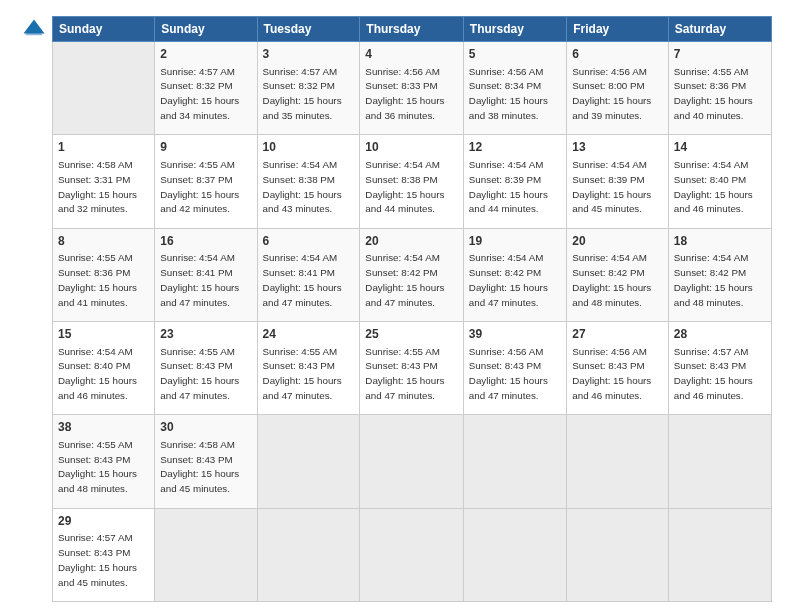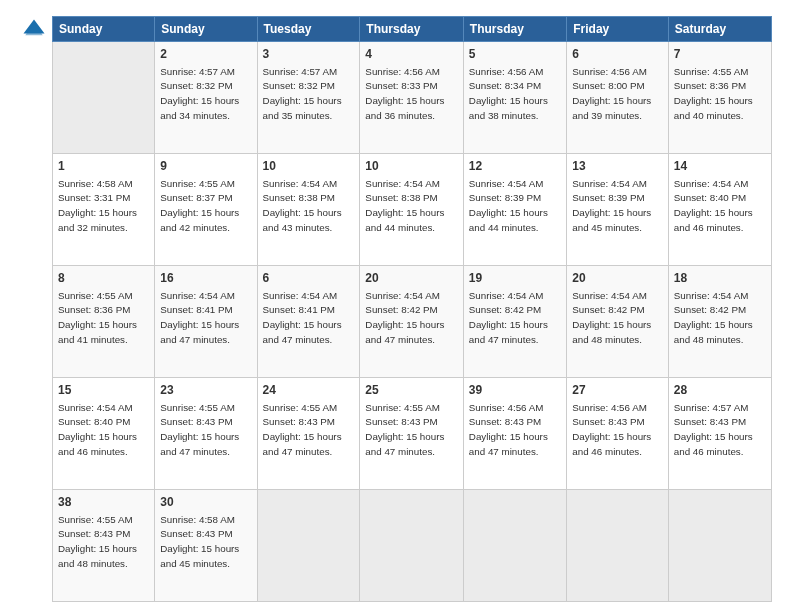--- a/index.html
+++ b/index.html
@@ -174,15 +174,24 @@
         </tr>
         <tr>
           <td><span class="day-num">38</span><span class="day-detail">Sunrise: 4:55 AM</span><br><span class="day-detail">Sunset: 8:43 PM</span><br><span class="day-detail">Daylight: 15 hours and 48 minutes.</span></td>
           <td><span class="day-num">30</span><span class="day-detail">Sunrise: 4:58 AM</span><br><span class="day-detail">Sunset: 8:43 PM</span><br><span class="day-detail">Daylight: 15 hours and 45 minutes.</span></td>
           <td class="empty"></td>
           <td class="empty"></td>
           <td class="empty"></td>
           <td class="empty"></td>
           <td class="empty"></td>
         </tr>
+        <tr>
+          <td><span class="day-num">29</span><span class="day-detail">Sunrise: 4:57 AM</span><br><span class="day-detail">Sunset: 8:43 PM</span><br><span class="day-detail">Daylight: 15 hours and 45 minutes.</span></td>
+          <td class="empty"></td>
+          <td class="empty"></td>
+          <td class="empty"></td>
+          <td class="empty"></td>
+          <td class="empty"></td>
+          <td class="empty"></td>
+        </tr>
       </tbody>
   </table>
 </div>
 
 </body></html>

